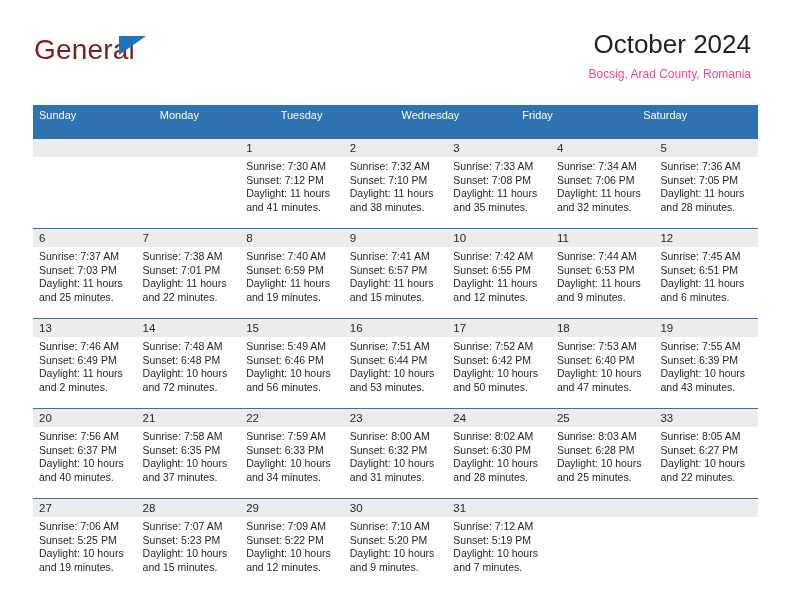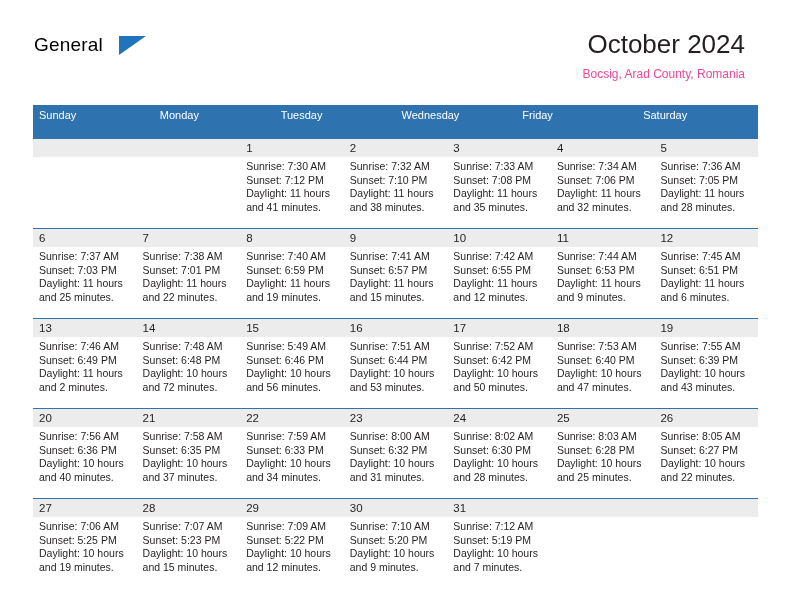--- a/index.html
+++ b/index.html
@@ -33,23 +33,23 @@
     position: absolute;
     left: 0;
     top: 6px;
     width: 180px;
     height: 54px;
   }
   .logo-general {
     position: absolute;
     left: 0;
     top: 0;
-    font-size: 19px;
+    font-size: 28px;
     letter-spacing: 0.2px;
-    color: #000000;
+    color: #7f1d1d;
     font-family: "Liberation Sans", sans-serif;
   }
   .logo-tri {
     position: absolute;
     left: 85px;
     top: 2px;
     width: 0;
     height: 0;
     border-left: 27px solid #1f74bb;
     border-bottom: 19px solid transparent;
@@ -59,21 +59,21 @@
     left: 57px;
     top: 22px;
     font-size: 21px;
     color: #8b5cf6;
     letter-spacing: 0.2px;
     margin-top: 45px;
   }
 
   .title-block {
     position: absolute;
-    right: 13px;
+    right: 7px;
     top: 0;
     text-align: right;
   }
   .cal-title {
     font-size: 26px;
     color: #231f20;
     line-height: 32px;
     font-weight: normal;
     margin: 0;
     white-space: nowrap;
@@ -356,21 +356,21 @@
               <div>Daylight: 10 hours</div>
               <div>and 43 minutes.</div>
             </div>
           </div>
         </div>
         <div class="week-row">
           <div class="day-cell">
             <div class="day-num-band">20</div>
             <div class="day-body">
               <div>Sunrise: 7:56 AM</div>
-              <div>Sunset: 6:36 PM</div>
+              <div>Sunset: 6:37 PM</div>
               <div>Daylight: 10 hours</div>
               <div>and 40 minutes.</div>
             </div>
           </div>
           <div class="day-cell">
             <div class="day-num-band">21</div>
             <div class="day-body">
               <div>Sunrise: 7:58 AM</div>
               <div>Sunset: 6:35 PM</div>
               <div>Daylight: 10 hours</div>
@@ -407,21 +407,21 @@
           <div class="day-cell">
             <div class="day-num-band">25</div>
             <div class="day-body">
               <div>Sunrise: 8:03 AM</div>
               <div>Sunset: 6:28 PM</div>
               <div>Daylight: 10 hours</div>
               <div>and 25 minutes.</div>
             </div>
           </div>
           <div class="day-cell">
-            <div class="day-num-band">26</div>
+            <div class="day-num-band">33</div>
             <div class="day-body">
               <div>Sunrise: 8:05 AM</div>
               <div>Sunset: 6:27 PM</div>
               <div>Daylight: 10 hours</div>
               <div>and 22 minutes.</div>
             </div>
           </div>
         </div>
         <div class="week-row">
           <div class="day-cell">

